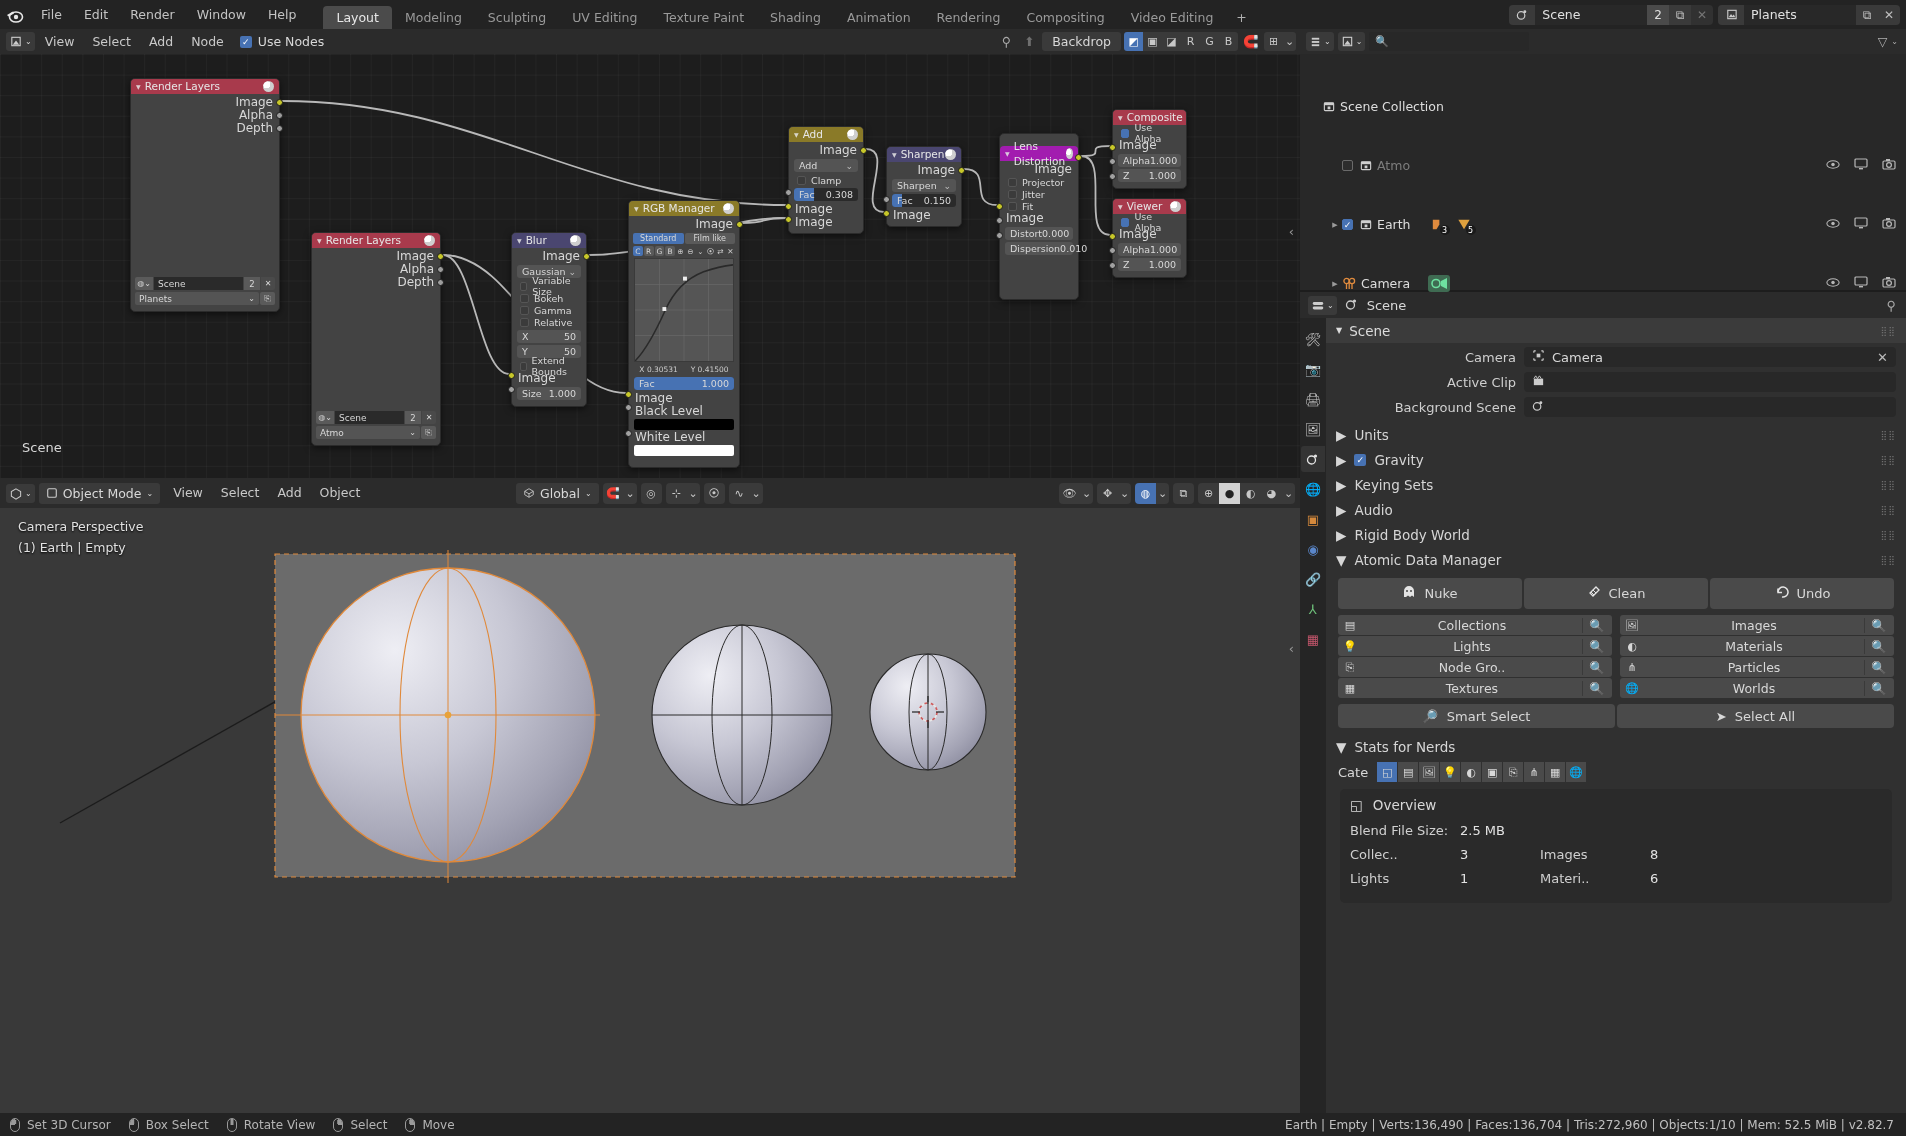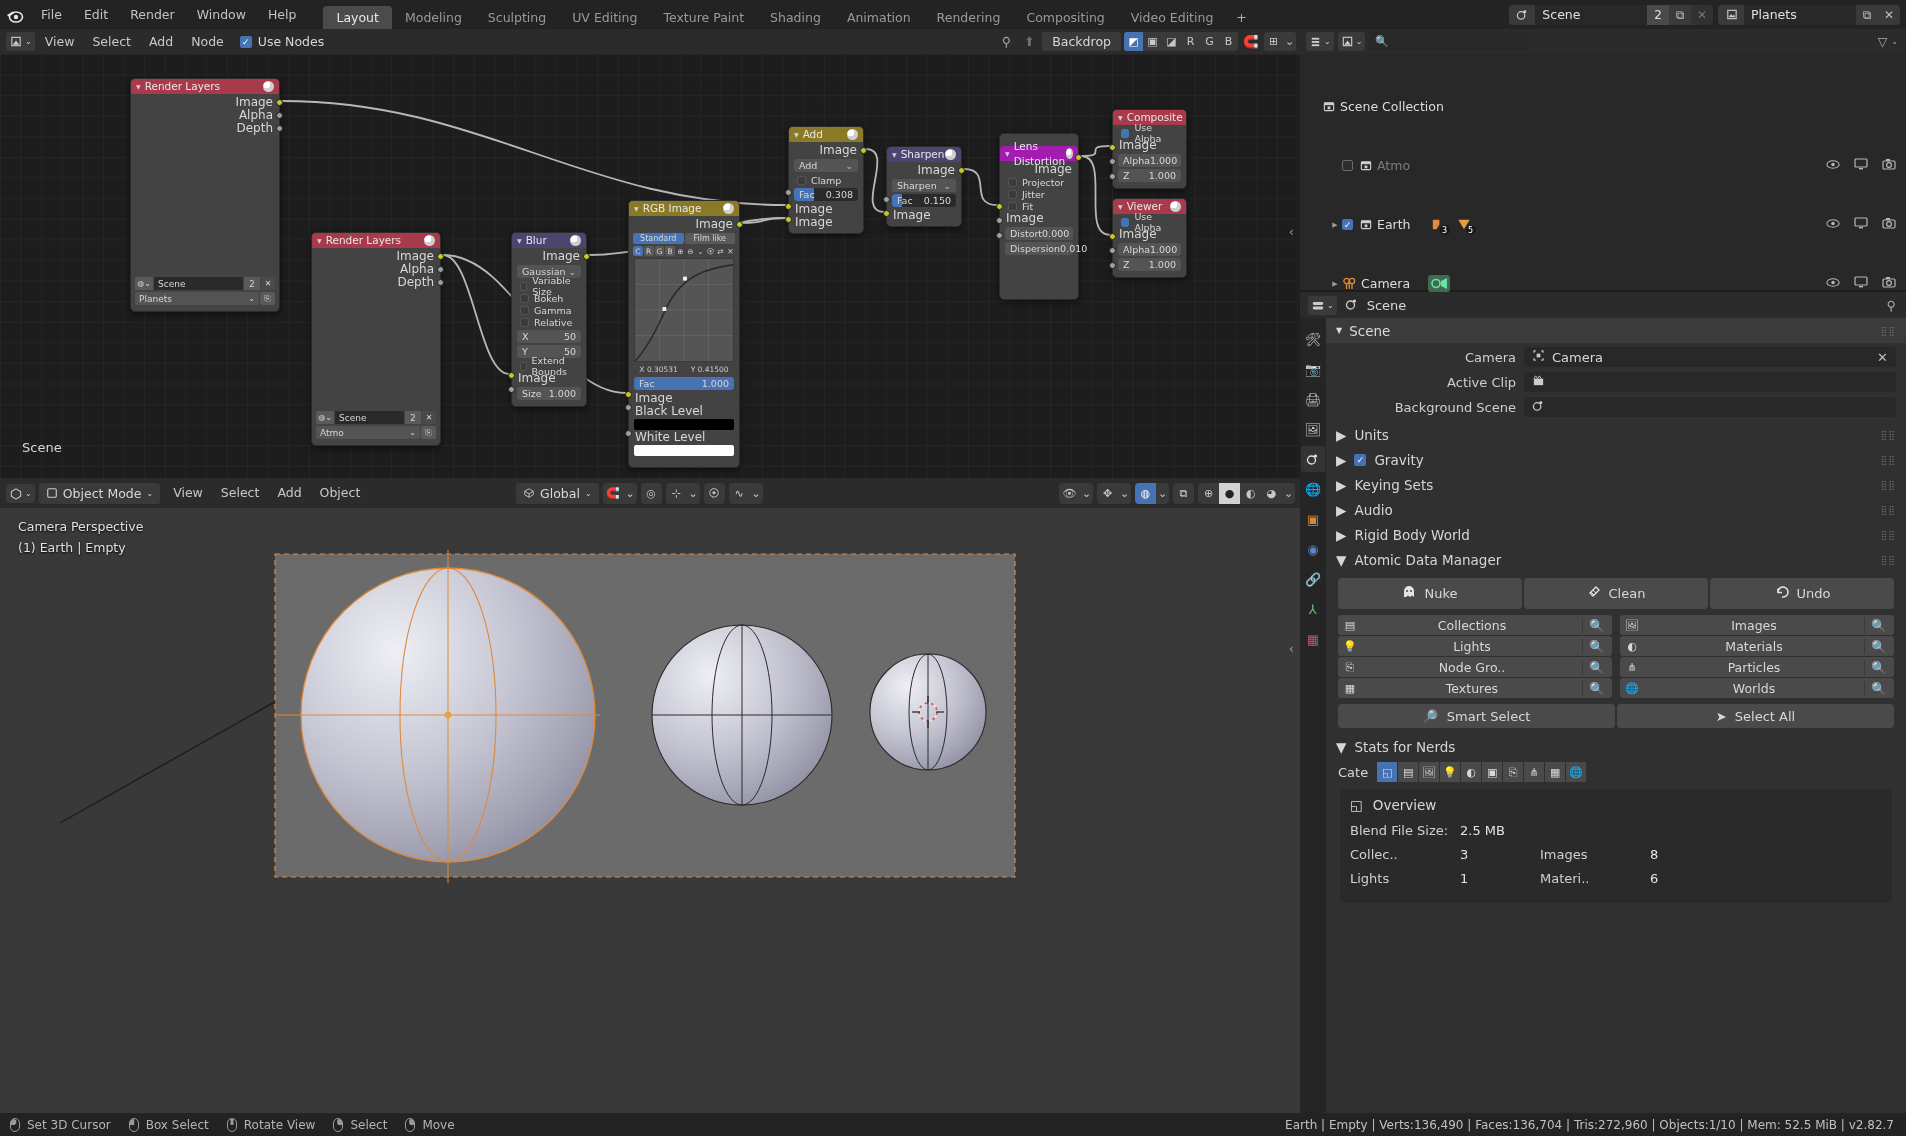--- a/index.html
+++ b/index.html
@@ -369,21 +369,21 @@
             <div class="row">Image</div>
             <div class="nfield">
               <span>Size</span>
               <span style="margin-left:auto">1.000</span>
             </div>
           </div>
         </div>
         <div class="node" style="left: 628px; top: 146px; width: 112px; min-height: 268px;">
           <div class="nhdr" style="background: rgb(138, 122, 40);">
             <span class="tri">▼</span>
-            <span>RGB Image</span>
+            <span>RGB Manager</span>
             <span class="nicon"></span>
           </div>
           <div class="sock img" style="right: -4px; top: 20px;"></div>
           <div class="sock img" style="left: -4px; top: 190px;"></div>
           <div class="sock gray" style="left: -4px; top: 203px;"></div>
           <div class="sock gray" style="left: -4px; top: 229px;"></div>
           <div class="nbody">
             <div class="row r">Image</div>
             <div style="display: flex; margin: 2px 4px; gap: 1px; height: 11px;">
               <div style="flex: 1 1 0%; font-size: 8px; display: flex; align-items: center; justify-content: center; border-radius: 2px; background: rgb(71, 114, 179);">Standard</div>

